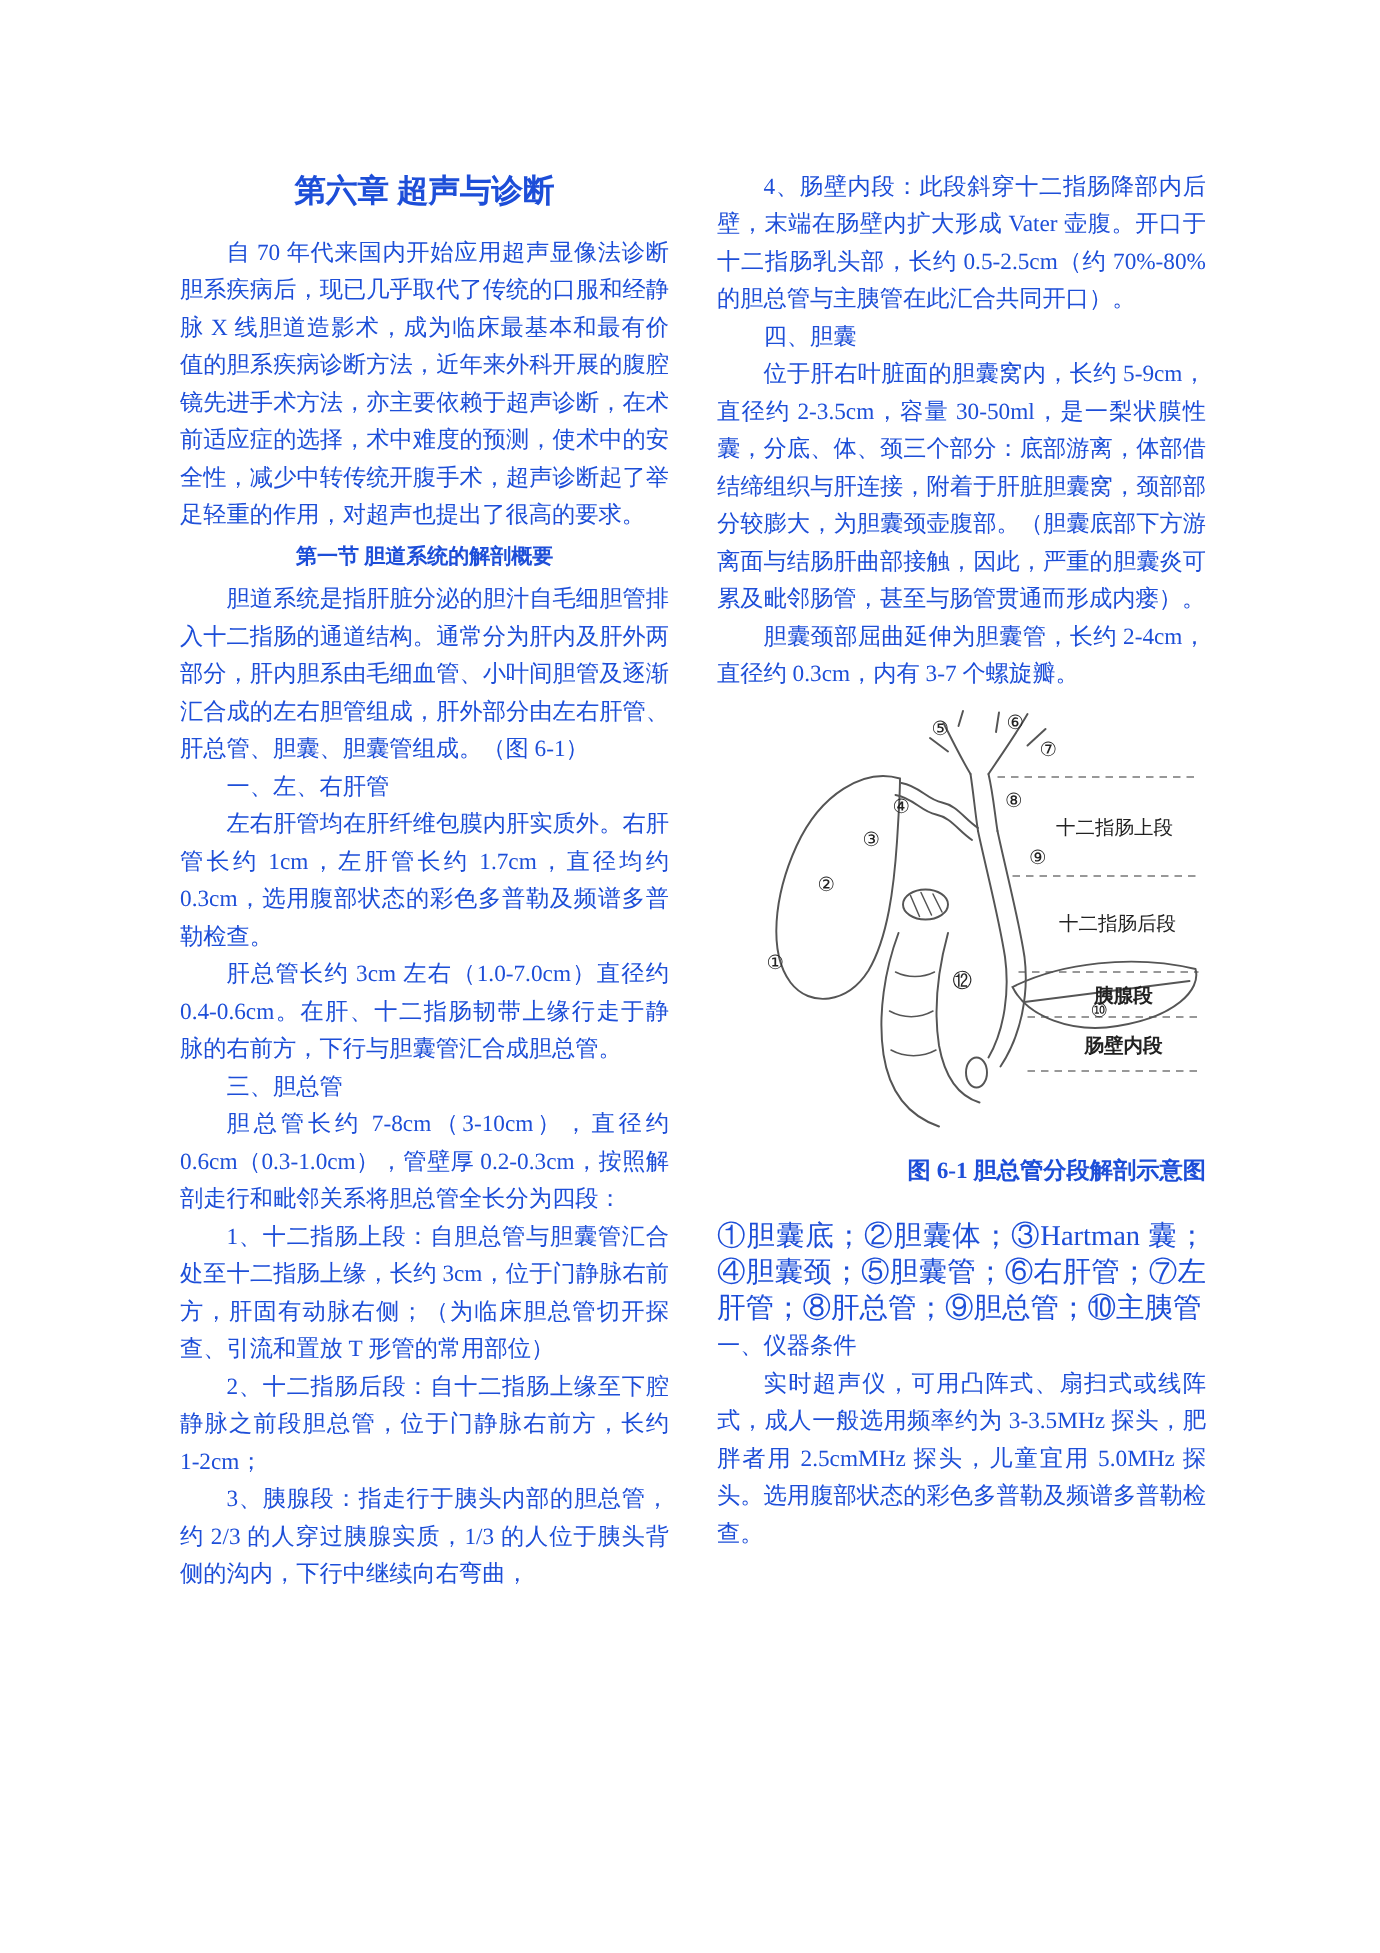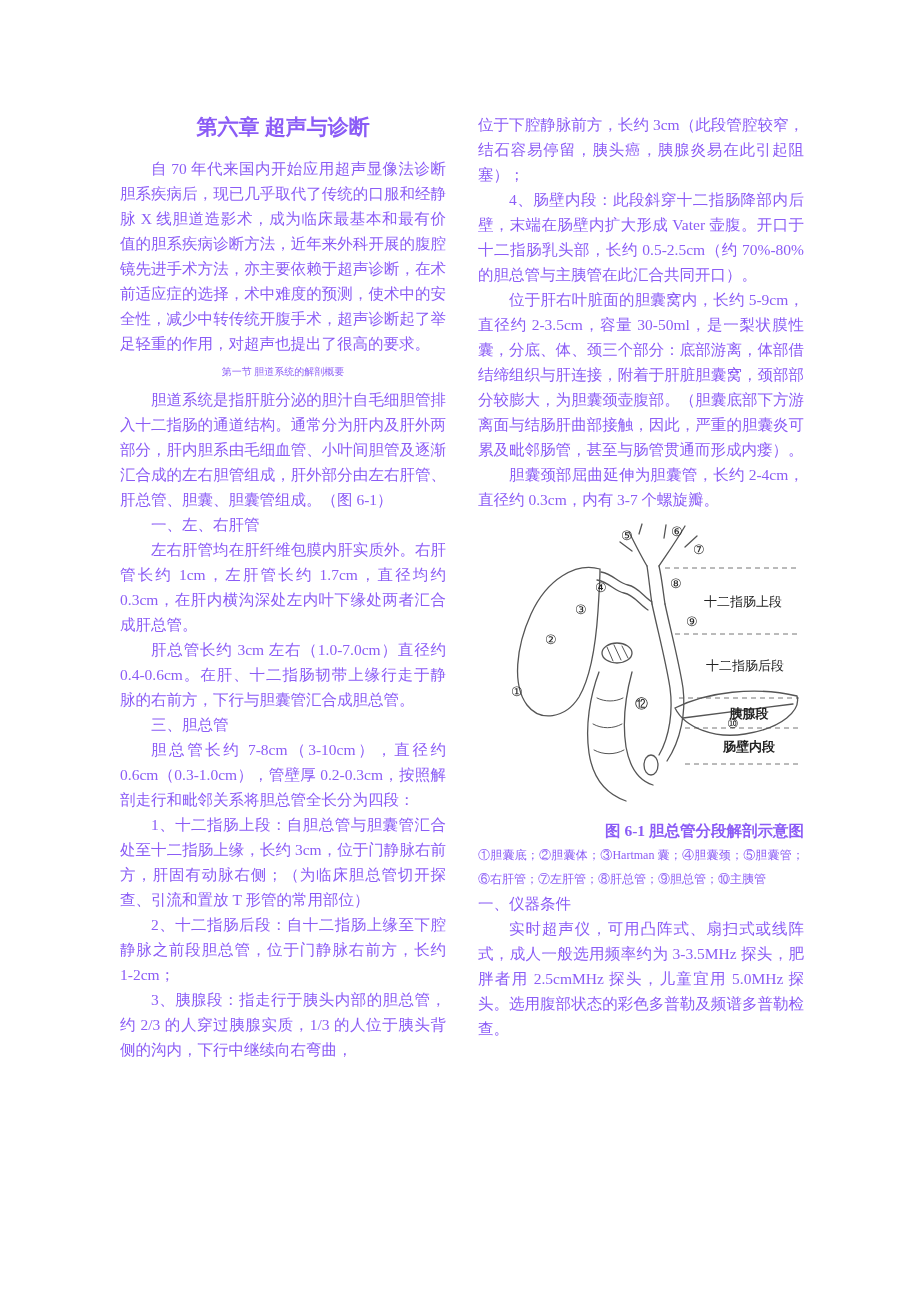--- a/index.html
+++ b/index.html
@@ -1,57 +1,57 @@
 <!DOCTYPE html>
 <html><head>
 <meta charset="utf-8">
 <style>
   html,body{margin:0;padding:0;background:#ffffff;}
   .page{
     width:920px;height:1302px;background:#fff;box-sizing:border-box;
     padding:112px 116px 0 120px;
     font-family:"Liberation Serif","DejaVu Serif",serif;
-    color:#8b5cf6;overflow:hidden;
+    color:#1d4ed8;overflow:hidden;
   }
   .cols{display:flex;gap:32px;}
   .col{width:326px;flex:0 0 326px;font-size:15.5px;line-height:25px;}
   .title{font-size:21px;line-height:30px;font-weight:bold;text-align:center;margin:0 0 14px 0;}
-  .sec{font-size:10px;font-weight:normal;text-align:center;margin:3px 0;}
+  .sec{font-size:14px;font-weight:bold;text-align:center;margin:3px 0;}
   .sec2{margin-top:12px;margin-bottom:6px;}
   p{margin:0;text-align:justify;text-indent:2em;}
   p.noindent{text-indent:0;}
   .caption{text-align:right;font-weight:bold;text-indent:0;margin-top:4px;}
-  .legend{text-indent:0;font-size:12px;line-height:24px;}
+  .legend{text-indent:0;font-size:19px;line-height:24px;margin-top:20px;}
   .figure{margin-top:10px;}
   .figure svg{display:block;font-family:inherit;}
 </style>
 </head>
 <body>
 
 <div class="page">
   <div class="cols">
 
     <div class="col">
       <div class="title">第六章 超声与诊断</div>
       <p>自 70 年代来国内开始应用超声显像法诊断胆系疾病后，现已几乎取代了传统的口服和经静脉 X 线胆道造影术，成为临床最基本和最有价值的胆系疾病诊断方法，近年来外科开展的腹腔镜先进手术方法，亦主要依赖于超声诊断，在术前适应症的选择，术中难度的预测，使术中的安全性，减少中转传统开腹手术，超声诊断起了举足轻重的作用，对超声也提出了很高的要求。</p>
       <div class="sec">第一节 胆道系统的解剖概要</div>
       <p>胆道系统是指肝脏分泌的胆汁自毛细胆管排入十二指肠的通道结构。通常分为肝内及肝外两部分，肝内胆系由毛细血管、小叶间胆管及逐渐汇合成的左右胆管组成，肝外部分由左右肝管、肝总管、胆囊、胆囊管组成。（图 6-1）</p>
       <p>一、左、右肝管</p>
-      <p>左右肝管均在肝纤维包膜内肝实质外。右肝管长约 1cm，左肝管长约 1.7cm，直径均约 0.3cm，在肝内横沟深处左内叶下缘处两者汇合成肝总管。</p>
+      <p>左右肝管均在肝纤维包膜内肝实质外。右肝管长约 1cm，左肝管长约 1.7cm，直径均约 0.3cm，选用腹部状态的彩色多普勒及频谱多普勒检查。</p>
       <p>肝总管长约 3cm 左右（1.0-7.0cm）直径约 0.4-0.6cm。在肝、十二指肠韧带上缘行走于静脉的右前方，下行与胆囊管汇合成胆总管。</p>
       <p>三、胆总管</p>
       <p>胆总管长约 7-8cm（3-10cm），直径约 0.6cm（0.3-1.0cm），管壁厚 0.2-0.3cm，按照解剖走行和毗邻关系将胆总管全长分为四段：</p>
       <p>1、十二指肠上段：自胆总管与胆囊管汇合处至十二指肠上缘，长约 3cm，位于门静脉右前方，肝固有动脉右侧；（为临床胆总管切开探查、引流和置放 T 形管的常用部位）</p>
       <p>2、十二指肠后段：自十二指肠上缘至下腔静脉之前段胆总管，位于门静脉右前方，长约 1-2cm；</p>
       <p>3、胰腺段：指走行于胰头内部的胆总管，约 2/3 的人穿过胰腺实质，1/3 的人位于胰头背侧的沟内，下行中继续向右弯曲，</p>
     </div>
 
     <div class="col">
-      <p class="noindent">位于下腔静脉前方，长约 3cm（此段管腔较窄，结石容易停留，胰头癌，胰腺炎易在此引起阻塞）；</p>
       <p>4、肠壁内段：此段斜穿十二指肠降部内后壁，末端在肠壁内扩大形成 Vater 壶腹。开口于十二指肠乳头部，长约 0.5-2.5cm（约 70%-80%的胆总管与主胰管在此汇合共同开口）。</p>
+      <p>四、胆囊</p>
       <p>位于肝右叶脏面的胆囊窝内，长约 5-9cm，直径约 2-3.5cm，容量 30-50ml，是一梨状膜性囊，分底、体、颈三个部分：底部游离，体部借结缔组织与肝连接，附着于肝脏胆囊窝，颈部部分较膨大，为胆囊颈壶腹部。（胆囊底部下方游离面与结肠肝曲部接触，因此，严重的胆囊炎可累及毗邻肠管，甚至与肠管贯通而形成内瘘）。</p>
       <p>胆囊颈部屈曲延伸为胆囊管，长约 2-4cm，直径约 0.3cm，内有 3-7 个螺旋瓣。</p>
 
       <div class="figure">
         <svg viewBox="0 0 324 292" width="326" height="292">
 
           <g stroke="#777" stroke-width="1" stroke-dasharray="5 4">
             <line x1="186" y1="46" x2="320" y2="46"></line>
             <line x1="196" y1="112" x2="320" y2="112"></line>
             <line x1="200" y1="176" x2="320" y2="176"></line>

